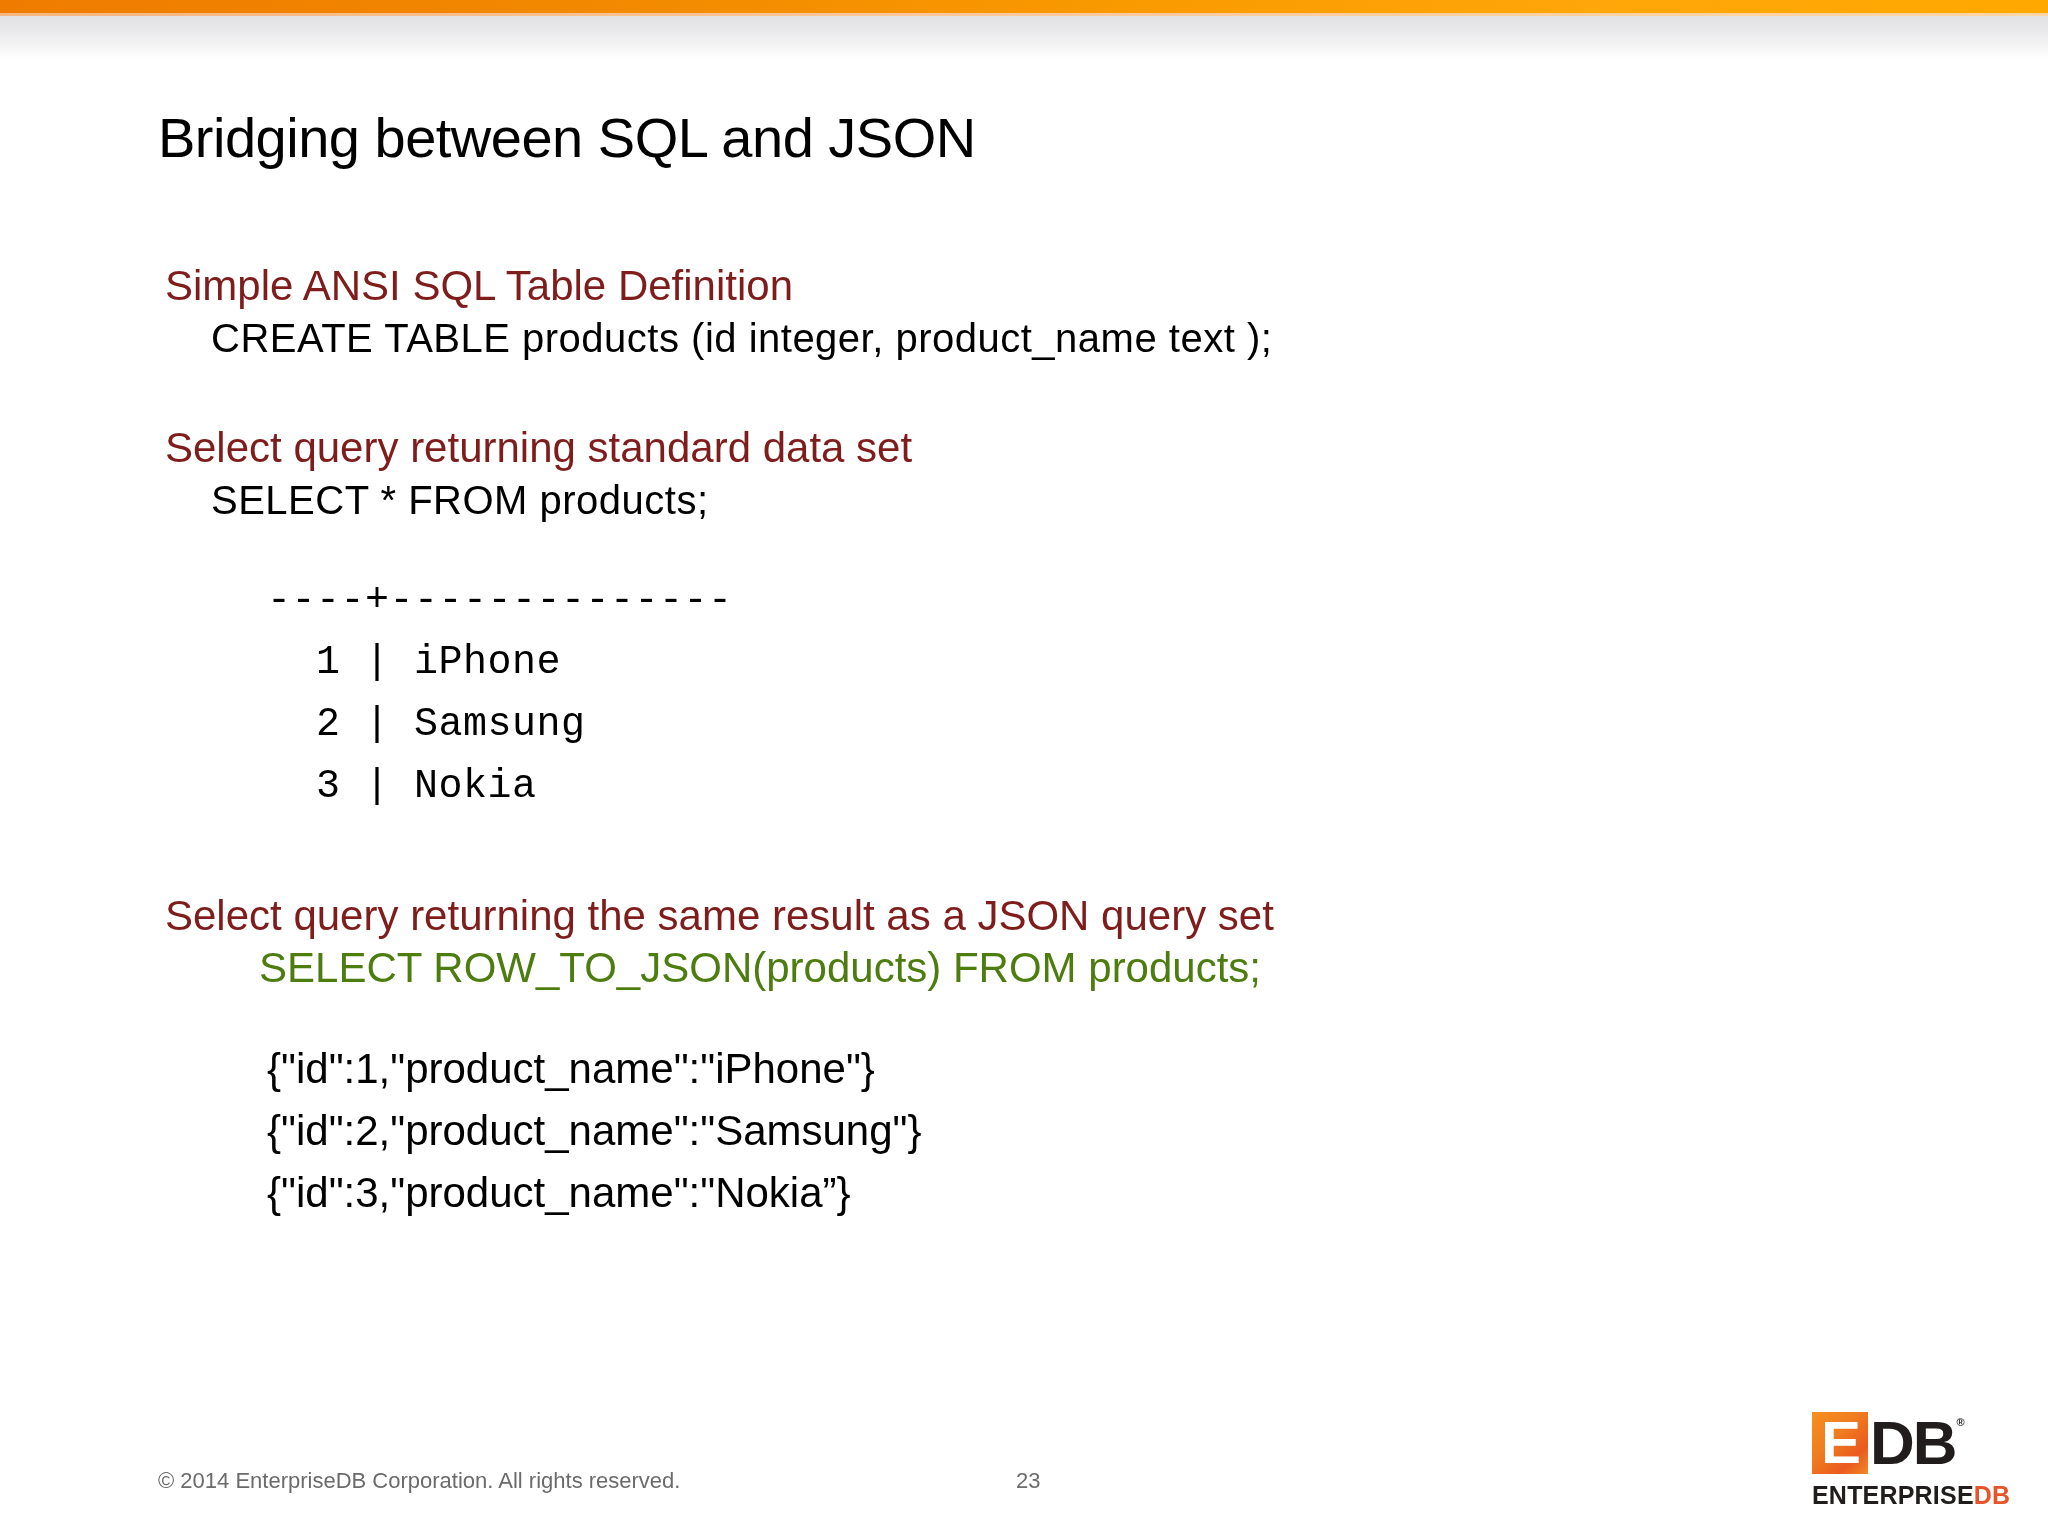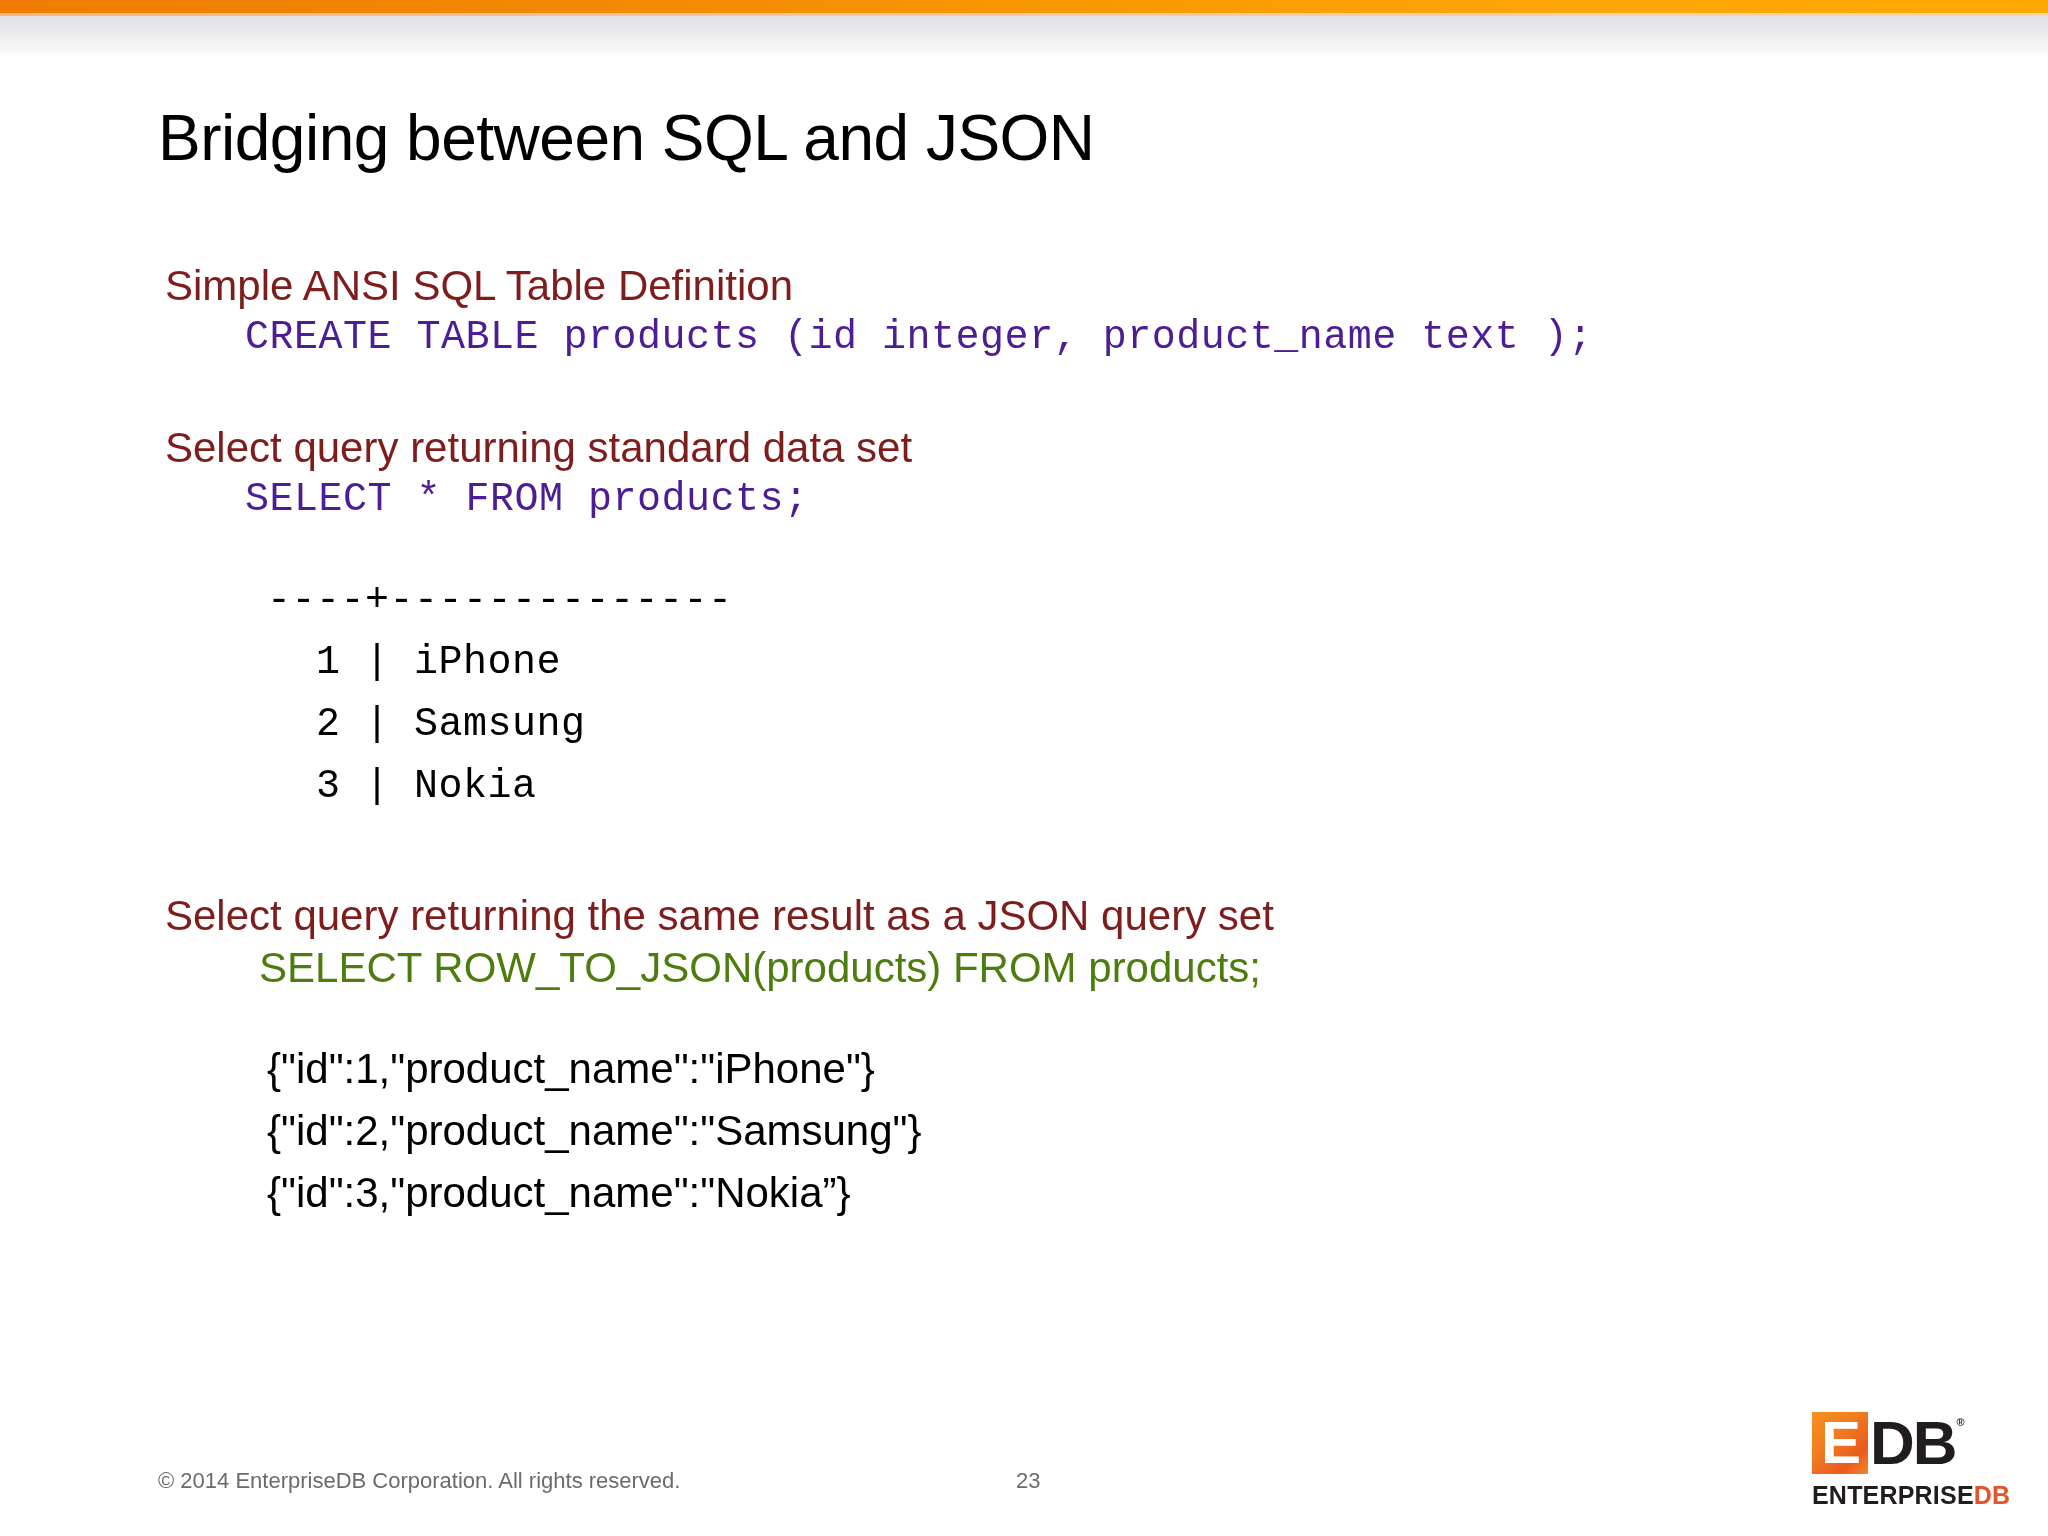--- a/index.html
+++ b/index.html
@@ -41,21 +41,21 @@
     width: 2048px;
     height: 42px;
     background: linear-gradient(to bottom, #e2e1e3 0%, #e9e8ea 35%, #f5f5f6 72%, #ffffff 100%);
   }
 
   
   .title {
     position: absolute;
     left: 158px;
     top: 96px;
-    font-size: 64px;
+    font-size: 56px;
     line-height: 84px;
     color: #000000;
     font-weight: 400;
     letter-spacing: -0.5px;
     white-space: nowrap;
   }
 
   
   .body-area {
     position: absolute;
@@ -63,26 +63,26 @@
     top: 260px;
     width: 1790px;
   }
   .head {
     font-size: 42px;
     line-height: 52px;
     color: #7f1d1d;
     white-space: nowrap;
   }
   .mono {
-    font-family: Liberation Mono, monospace;
+    font-family: Liberation Sans, sans-serif;
     font-size: 40px;
     line-height: 52px;
-    color: #4c1d95;
-    white-space: pre;
-    margin-left: 80px;
+    color: #000000;
+    white-space: pre;
+    margin-left: 46px;
     letter-spacing: 0.5px;
   }
   .sans-code {
     font-size: 42px;
     line-height: 52px;
     color: #4d7c0f;
     white-space: pre;
     margin-left: 94px;
   }
   .gap-sm { height: 44px; }

